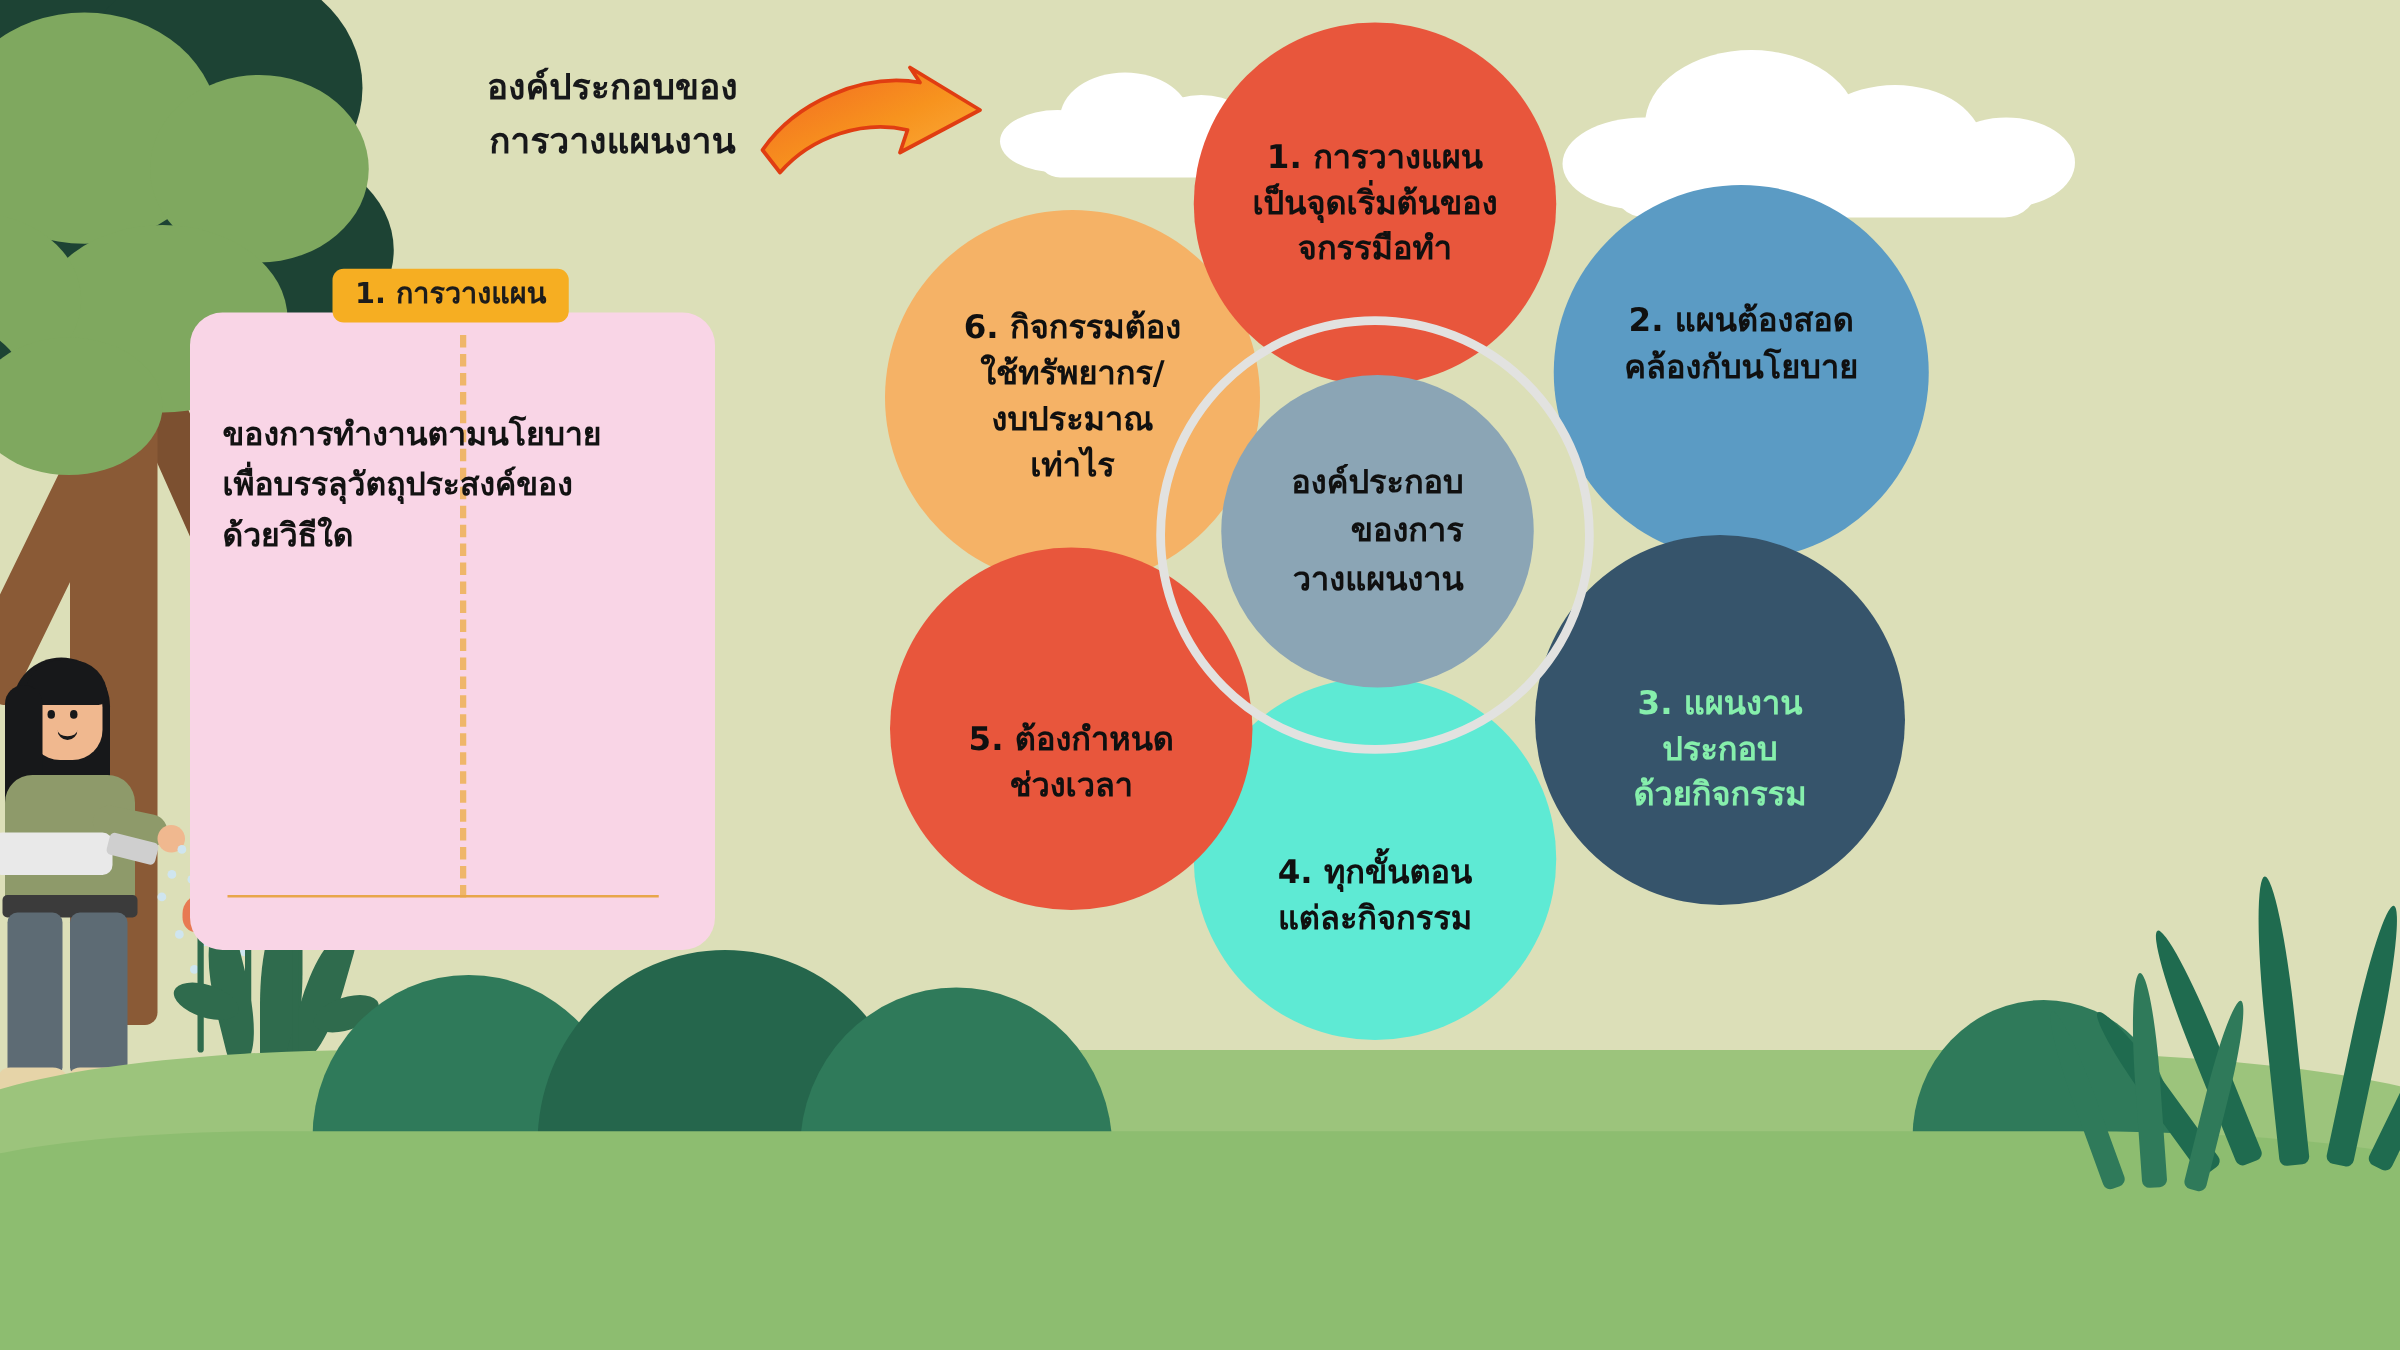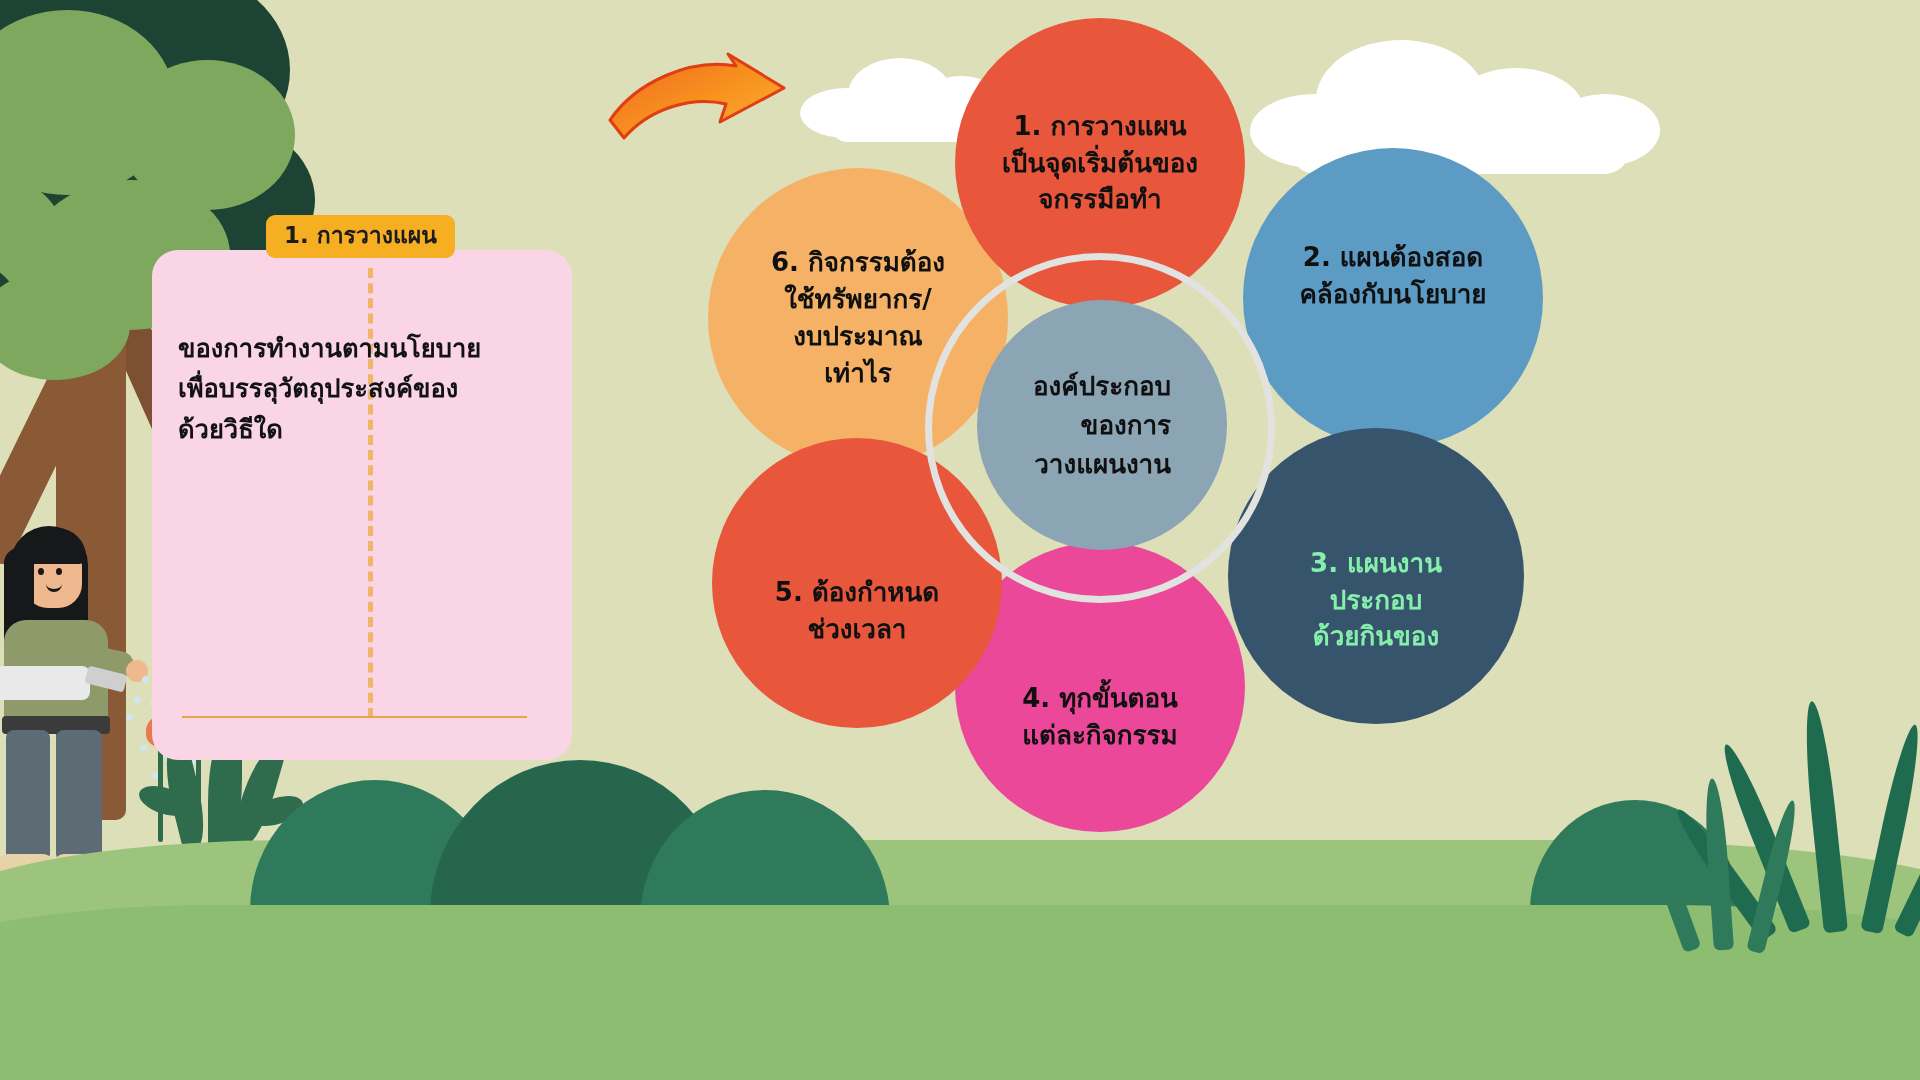--- a/index.html
+++ b/index.html
@@ -219,20 +219,24 @@
     <div class="blade" style="left:100px;top:30px;width:22px;height:212px;transform:rotate(12deg);"></div>
     <div class="blade" style="left:132px;top:60px;width:20px;height:184px;transform:rotate(26deg);"></div>
     <div class="blade" style="left:0px;top:90px;width:20px;height:156px;transform:rotate(-36deg);"></div>
   </div>
   <div data-name="grass-tuft-right-2" style="position:absolute;left:1660px;top:770px;width:160px;height:190px;">
     <div class="blade" style="left:24px;top:30px;width:18px;height:150px;transform:rotate(-20deg);background:#2f7a5a;"></div>
     <div class="blade" style="left:54px;top:8px;width:20px;height:172px;transform:rotate(-4deg);background:#2f7a5a;"></div>
     <div class="blade" style="left:86px;top:26px;width:18px;height:156px;transform:rotate(14deg);background:#2f7a5a;"></div>
   </div>
 
+  <div class="title-wrap" data-name="slide-title">
+    <div data-name="title-line-1">องค์ประกอบของ</div>
+    <div data-name="title-line-2">การวางแผนงาน</div>
+  </div>
 
   <svg class="arrow" data-name="curved-arrow-icon" viewBox="0 0 180 120">
     <defs>
       <linearGradient id="agrad" x1="0" y1="0" x2="1" y2="1">
         <stop offset="0%" stop-color="#f26522"></stop>
         <stop offset="55%" stop-color="#f7931e"></stop>
         <stop offset="100%" stop-color="#fbb040"></stop>
       </linearGradient>
     </defs>
     <path d="M2,68 C28,30 82,6 128,14 L120,2 L176,36 L112,70 L118,52 C84,44 42,56 16,86 Z" fill="url(#agrad)" stroke="#e03d12" stroke-width="3" stroke-linejoin="round"></path>
@@ -270,25 +274,25 @@
     <div class="lines" data-name="node-2-label" style="transform:translateY(-22px);">
       <div>2. แผนต้องสอด</div>
       <div>คล้องกับนโยบาย</div>
     </div>
   </div>
 
   <div class="circ" data-name="node-circle-3" style="left:1228px;top:428px;width:296px;height:296px;background:#36546b;color:#86efac;">
     <div class="lines" data-name="node-3-label" style="transform:translateY(24px);">
       <div>3. แผนงาน</div>
       <div>ประกอบ</div>
-      <div>ด้วยกินของ</div>
-    </div>
-  </div>
-
-  <div class="circ" data-name="node-circle-4" style="left:955px;top:542px;width:290px;height:290px;background:#ec4899;">
+      <div>ด้วยกิจกรรม</div>
+    </div>
+  </div>
+
+  <div class="circ" data-name="node-circle-4" style="left:955px;top:542px;width:290px;height:290px;background:#5eead4;">
     <div class="lines" data-name="node-4-label" style="transform:translateY(30px);">
       <div>4. ทุกขั้นตอน</div>
       <div>แต่ละกิจกรรม</div>
     </div>
   </div>
 
   <div class="circ" data-name="node-circle-5" style="left:712px;top:438px;width:290px;height:290px;background:#e8563c;">
     <div class="lines" data-name="node-5-label" style="transform:translateY(14px);margin-top:28px;">
       <div>5. ต้องกำหนด</div>
       <div>ช่วงเวลา</div>

